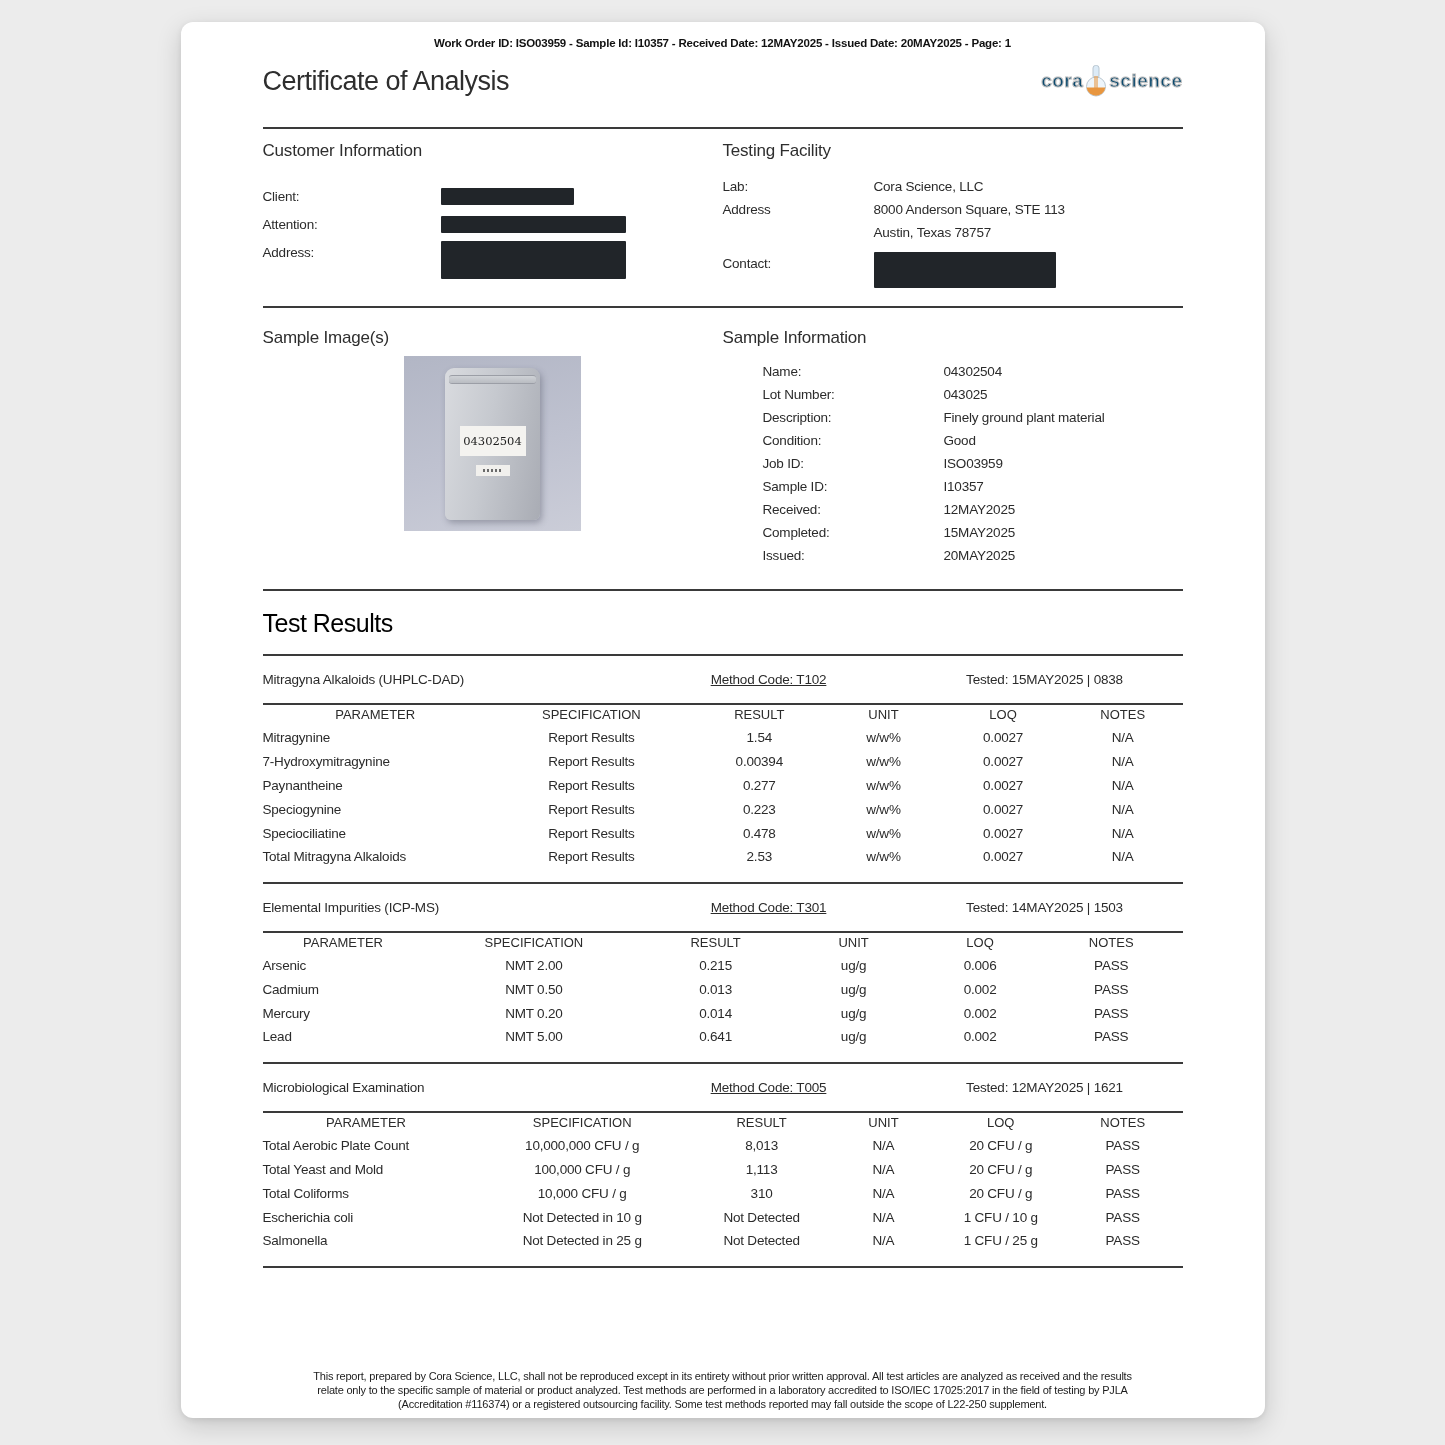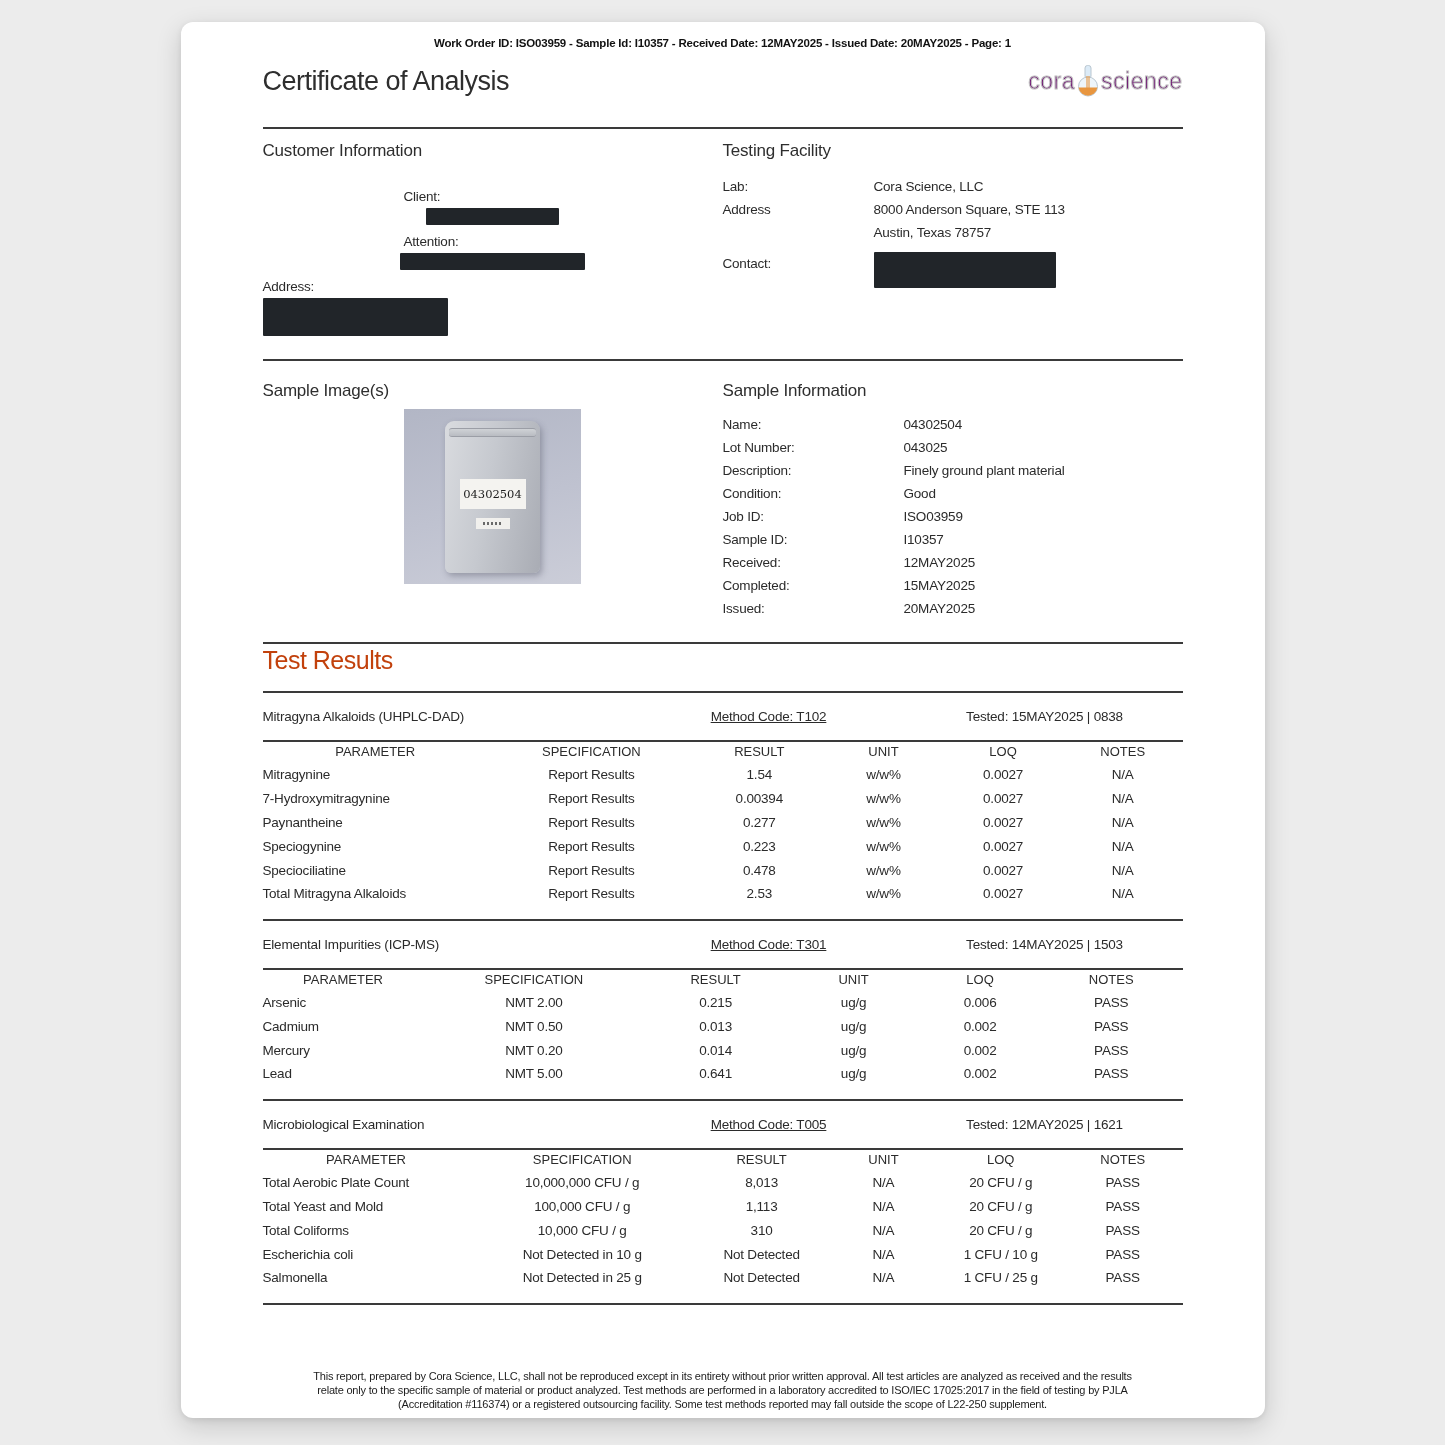--- a/index.html
+++ b/index.html
@@ -32,41 +32,41 @@
   .title-row {
     margin-top: 6px;
     height: 48px;
     display: flex;
     justify-content: space-between;
     align-items: center;
   }
   .doc-title { font-size: 27px; font-weight: normal; color: #2e2e2e; letter-spacing: -0.5px; }
   .logo { display: flex; align-items: center; gap: 1px; }
   .logo-word {
-    font-size: 23px; font-weight: normal;
-    color: #701a75;
+    font-size: 19px; font-weight: bold;
+    color: #0c4a6e;
     -webkit-text-stroke: 1px #c3c3c3;
     text-shadow: 0 0 1px #b5b5b5;
     letter-spacing: 0.5px;
   }
   .rule { border: none; border-top: 2px solid #3a3a3a; }
   .rule-title { margin-top: 22px; }
 
   .info-grid { display: grid; grid-template-columns: 460px 1fr; margin-top: 12px; }
   .sec-h { font-size: 17px; font-weight: normal; color: #2e2e2e; }
   .field-row { display: flex; align-items: center; line-height: 23px; font-size: 13.5px; }
   .flabel-l { width: 178px; flex: none; }
   .flabel-r { width: 151px; flex: none; }
   .bar { background: #212529; border-radius: 1px; }
   .bar-client { width: 133px; height: 17px; }
   .bar-attn { width: 185px; height: 17px; }
   .bar-addr { width: 185px; height: 38px; }
   .bar-contact { width: 182px; height: 36px; }
   .cust-rows { margin-top: 24px; }
-  .cust-rows .field-row { margin-bottom: 5px; flex-direction: column; }
+  .cust-rows .field-row { margin-bottom: 5px; }
   .fac-rows { margin-top: 14px; }
   .addr-row { align-items: flex-start; margin-top: 3px; }
 
   .rule-2 { margin-top: 18px; }
   .sample-grid { display: grid; grid-template-columns: 460px 1fr; margin-top: 20px; }
   .photo {
     margin: 8px 0 0 141px;
     width: 177px; height: 175px;
     background: linear-gradient(165deg, #b2b6c5 0%, #bfc2d0 55%, #cbcdd8 100%);
     position: relative;
@@ -96,24 +96,24 @@
   .pouch-sublabel {
     position: absolute; left: 31px; top: 97px;
     width: 34px; height: 11px;
     background: #f1f0ed;
   }
   .pouch-sublabel::after {
     content: ""; position: absolute; left: 7px; right: 7px; top: 4px; height: 3px;
     background: repeating-linear-gradient(90deg, #6a6a6a 0 2px, transparent 2px 4px);
   }
   .samp-rows { margin-top: 12px; }
-  .samp-rows .field-row { line-height: 23px; }
+  .samp-rows .field-row { line-height: 23px; margin-left: 40px; }
 
   .rule-3 { margin-top: 22px; }
-  .tr-heading { margin-top: 2px; font-size: 25px; font-weight: normal; color: #c2410c; letter-spacing: -0.5px; }
+  .tr-heading { margin-top: 18px; font-size: 25px; font-weight: normal; color: #000000; letter-spacing: -0.5px; }
   .rule-4 { margin-top: 16px; }
 
   .section-head {
     display: grid;
     grid-template-columns: 40% 30% 30%;
     padding: 16px 0;
     font-size: 13.5px;
     align-items: center;
   }
   .sec-method { text-align: center; text-decoration: underline; }

